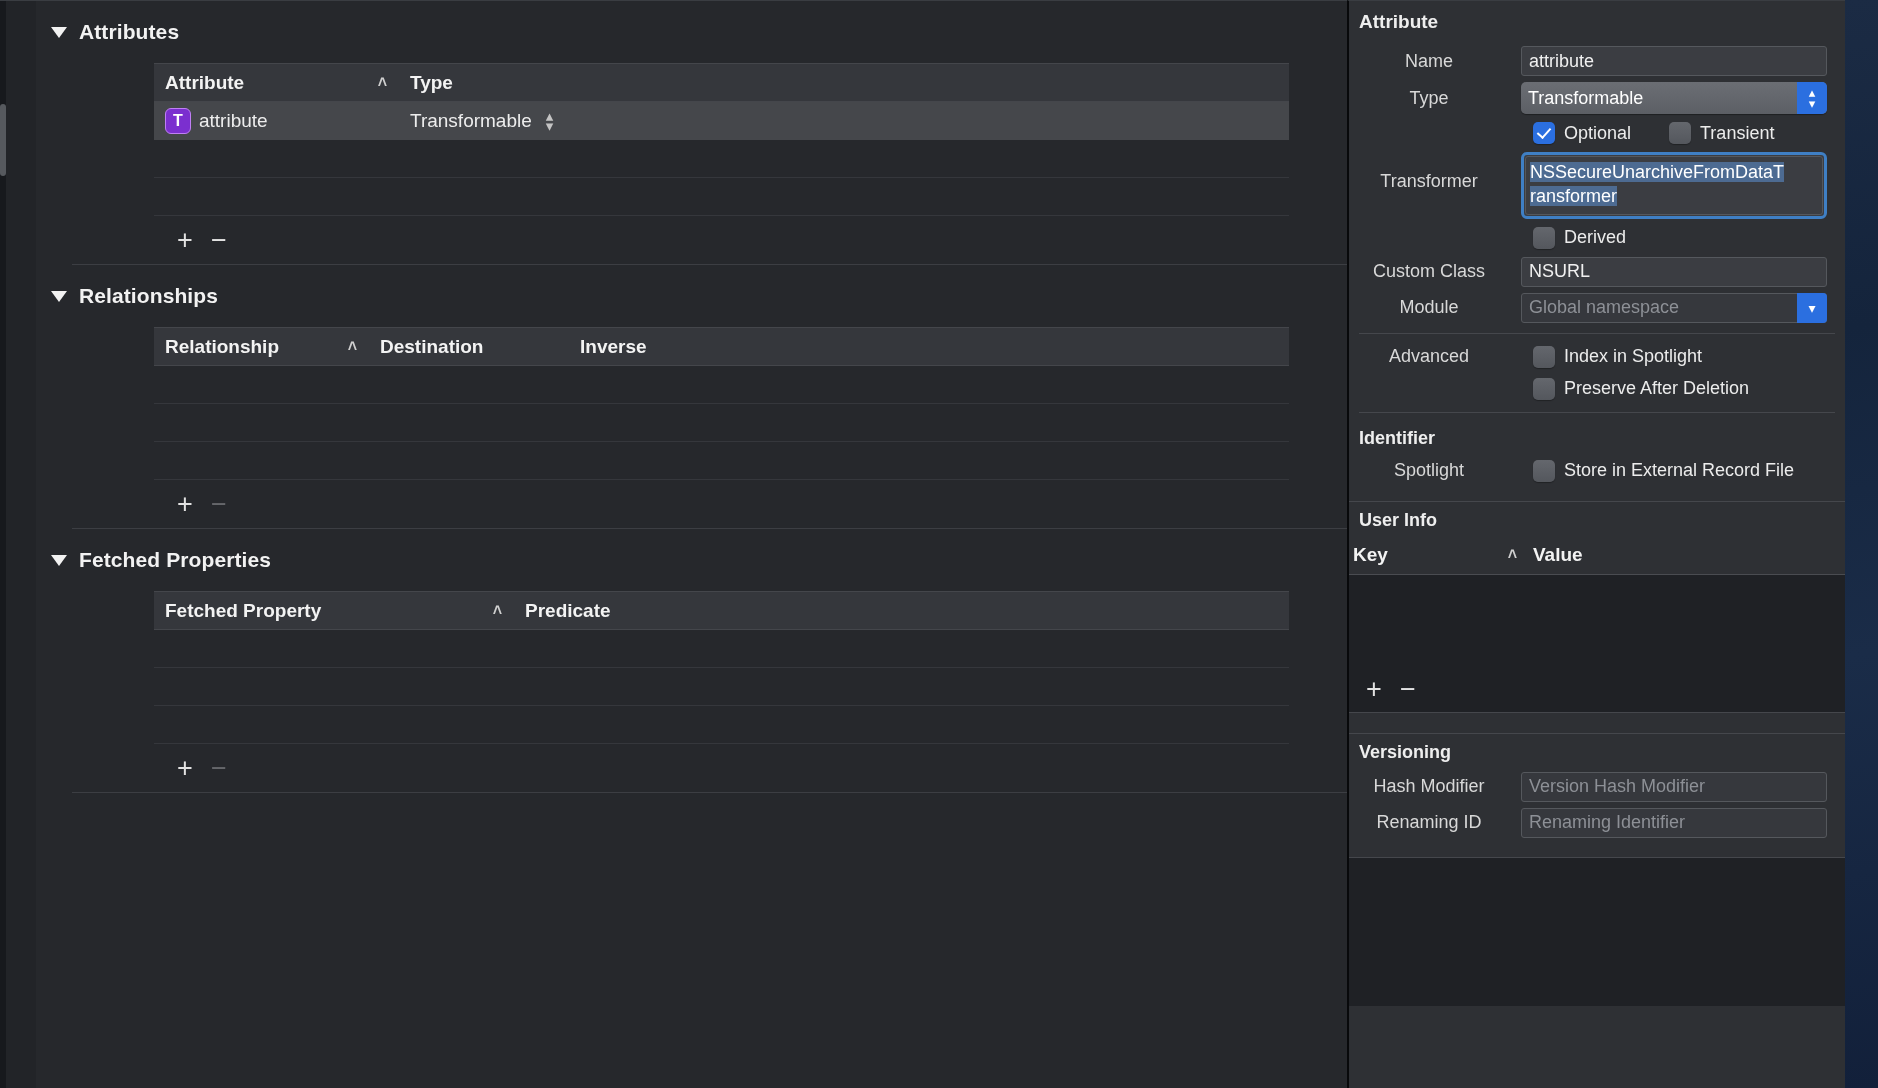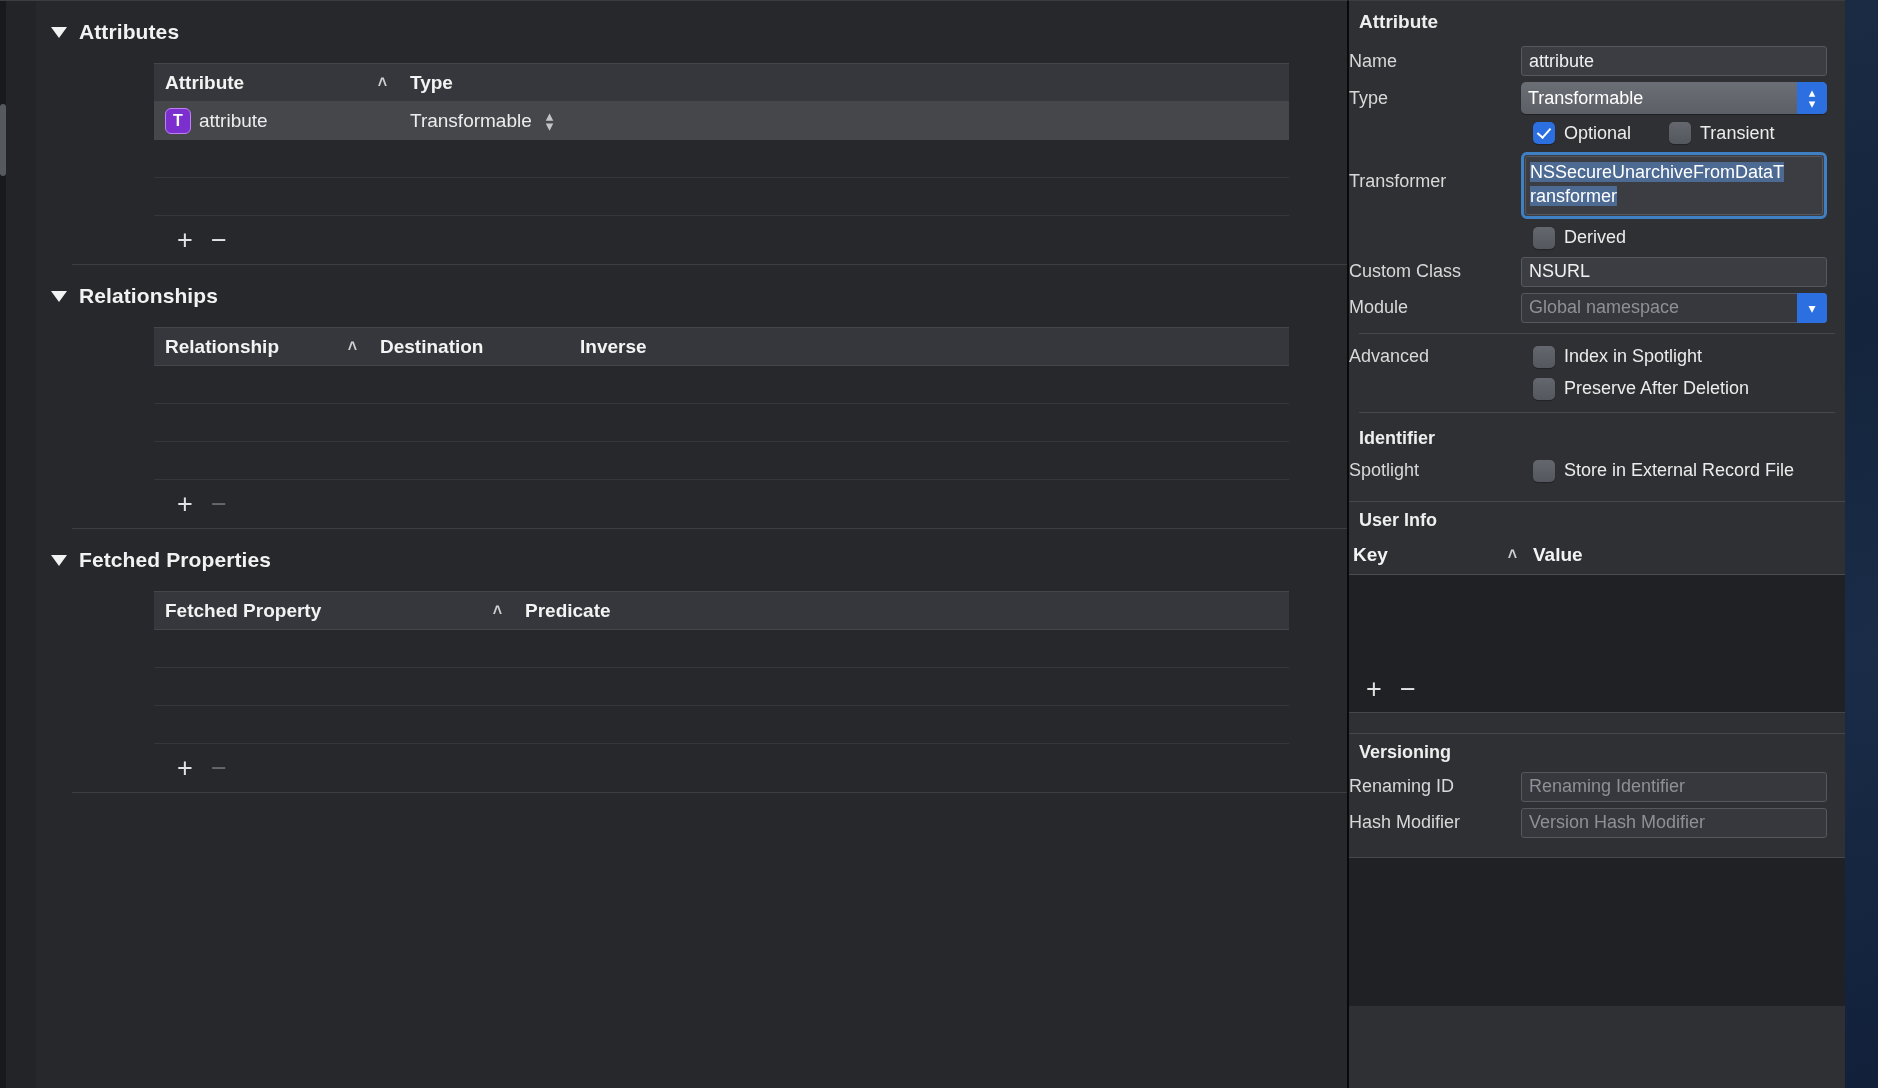--- a/index.html
+++ b/index.html
@@ -158,21 +158,21 @@
     padding: 10px 0 10px 10px;
   }
 
   .frow {
     display: flex; align-items: center;
     padding: 3px 18px 3px 0;
     min-height: 32px;
   }
   .flabel {
     width: 172px; flex: none;
-    text-align: left; padding-right: 12px;
+    text-align: center; padding-right: 12px;
     font-size: 18px; color: #d8d8d8;
   }
 
   .field {
     flex: 1;
     height: 30px;
     background: #3b3d42;
     border: 1px solid #55585d;
     border-radius: 3px;
     color: #f0f0f0;
@@ -524,26 +524,26 @@
     <div class="ui-body"></div>
     <div class="ui-footer">
       <span class="pm-btn">+</span>
       <span class="pm-btn">−</span>
     </div>
     <div class="ui-blank"></div>
     <div class="hr-full2"></div>
 
     <div class="group-head">Versioning</div>
     <div class="frow">
+      <div class="flabel">Hash Modifier</div>
+      <div class="field placeholder">Version Hash Modifier</div>
+    </div>
+    <div class="frow">
       <div class="flabel">Renaming ID</div>
       <div class="field placeholder">Renaming Identifier</div>
-    </div>
-    <div class="frow">
-      <div class="flabel">Hash Modifier</div>
-      <div class="field placeholder">Version Hash Modifier</div>
     </div>
 
     <div style="height:16px"></div>
     <div class="hr-full2"></div>
     <div class="insp-bottom"></div>
 
     <div class="insp-scroll"></div>
   </div>
 
   <div class="wallpaper"></div>

